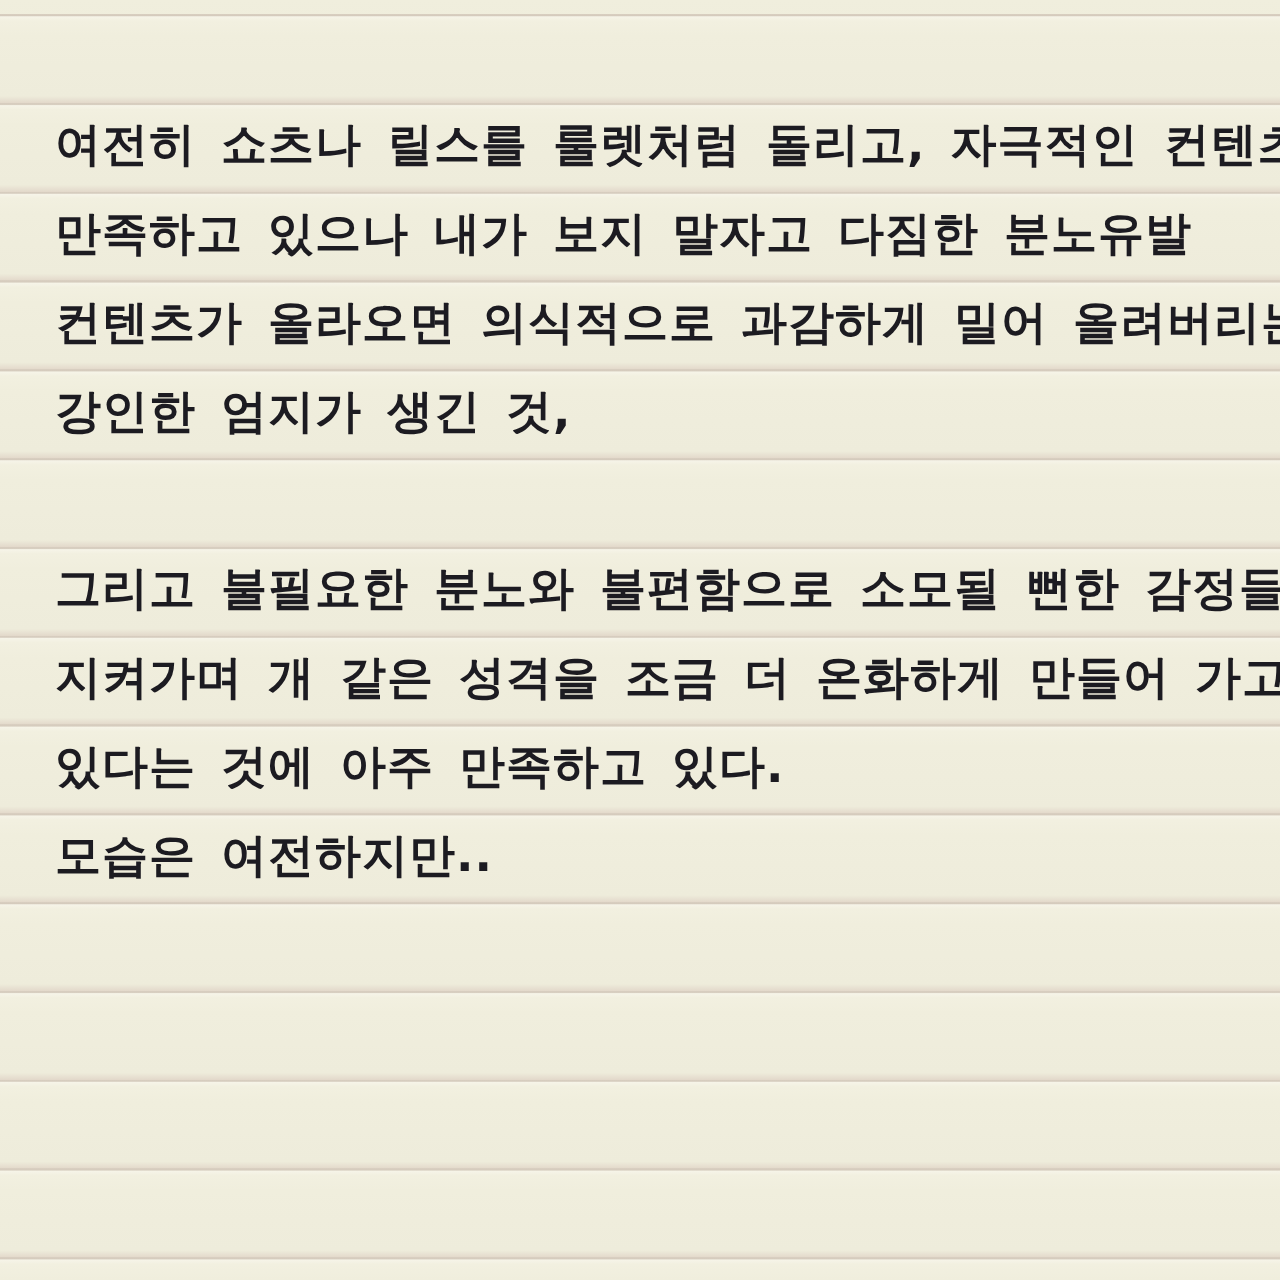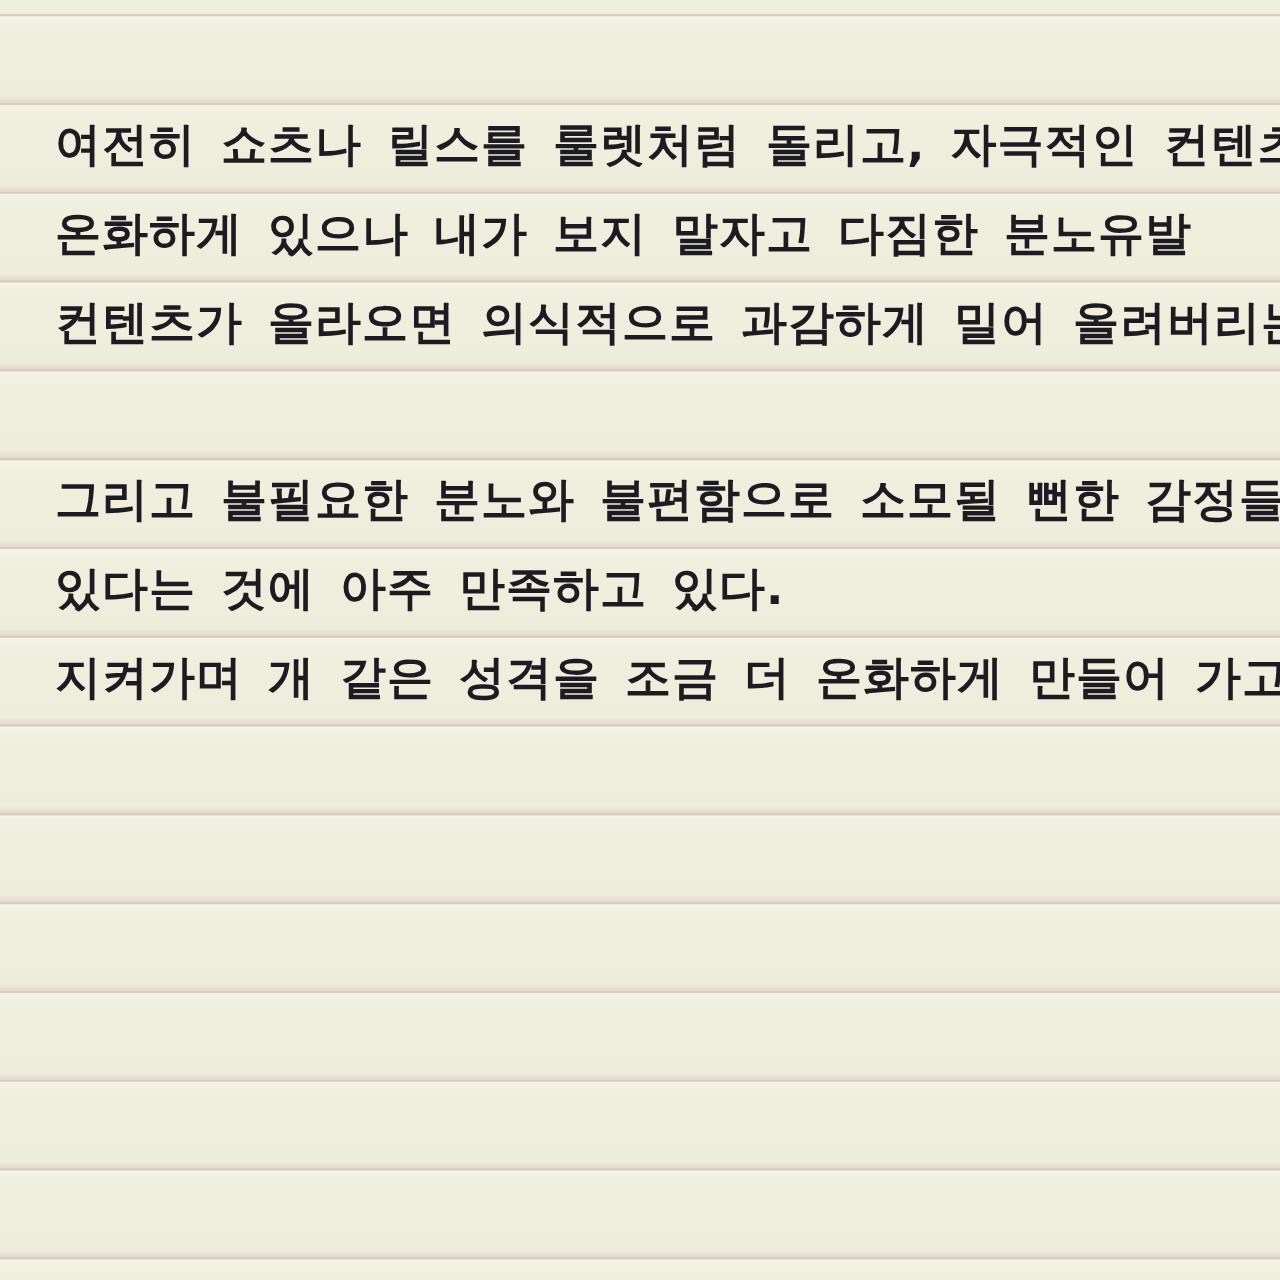--- a/index.html
+++ b/index.html
@@ -48,20 +48,22 @@
     color: #1c1b21;
     transform: translateY(-2px);
   }
 </style>
 </head>
 <body>
 
 <div class="paper">
   <div class="rows">
     <div class="row">여전히 쇼츠나 릴스를 룰렛처럼 돌리고, 자극적인 컨텐츠를</div>
-    <div class="row">온화하게 있으나 내가 보지 말자고 다짐한 분노유발</div>
+    <div class="row">만족하고 있으나 내가 보지 말자고 다짐한 분노유발</div>
     <div class="row">컨텐츠가 올라오면 의식적으로 과감하게 밀어 올려버리는</div>
+    <div class="row">강인한 엄지가 생긴 것,</div>
     <div class="row"></div>
     <div class="row">그리고 불필요한 분노와 불편함으로 소모될 뻔한 감정들을</div>
+    <div class="row">지켜가며 개 같은 성격을 조금 더 온화하게 만들어 가고</div>
     <div class="row">있다는 것에 아주 만족하고 있다.</div>
-    <div class="row">지켜가며 개 같은 성격을 조금 더 온화하게 만들어 가고</div>
+    <div class="row">모습은 여전하지만..</div>
   </div>
 </div>
 
 </body></html>

